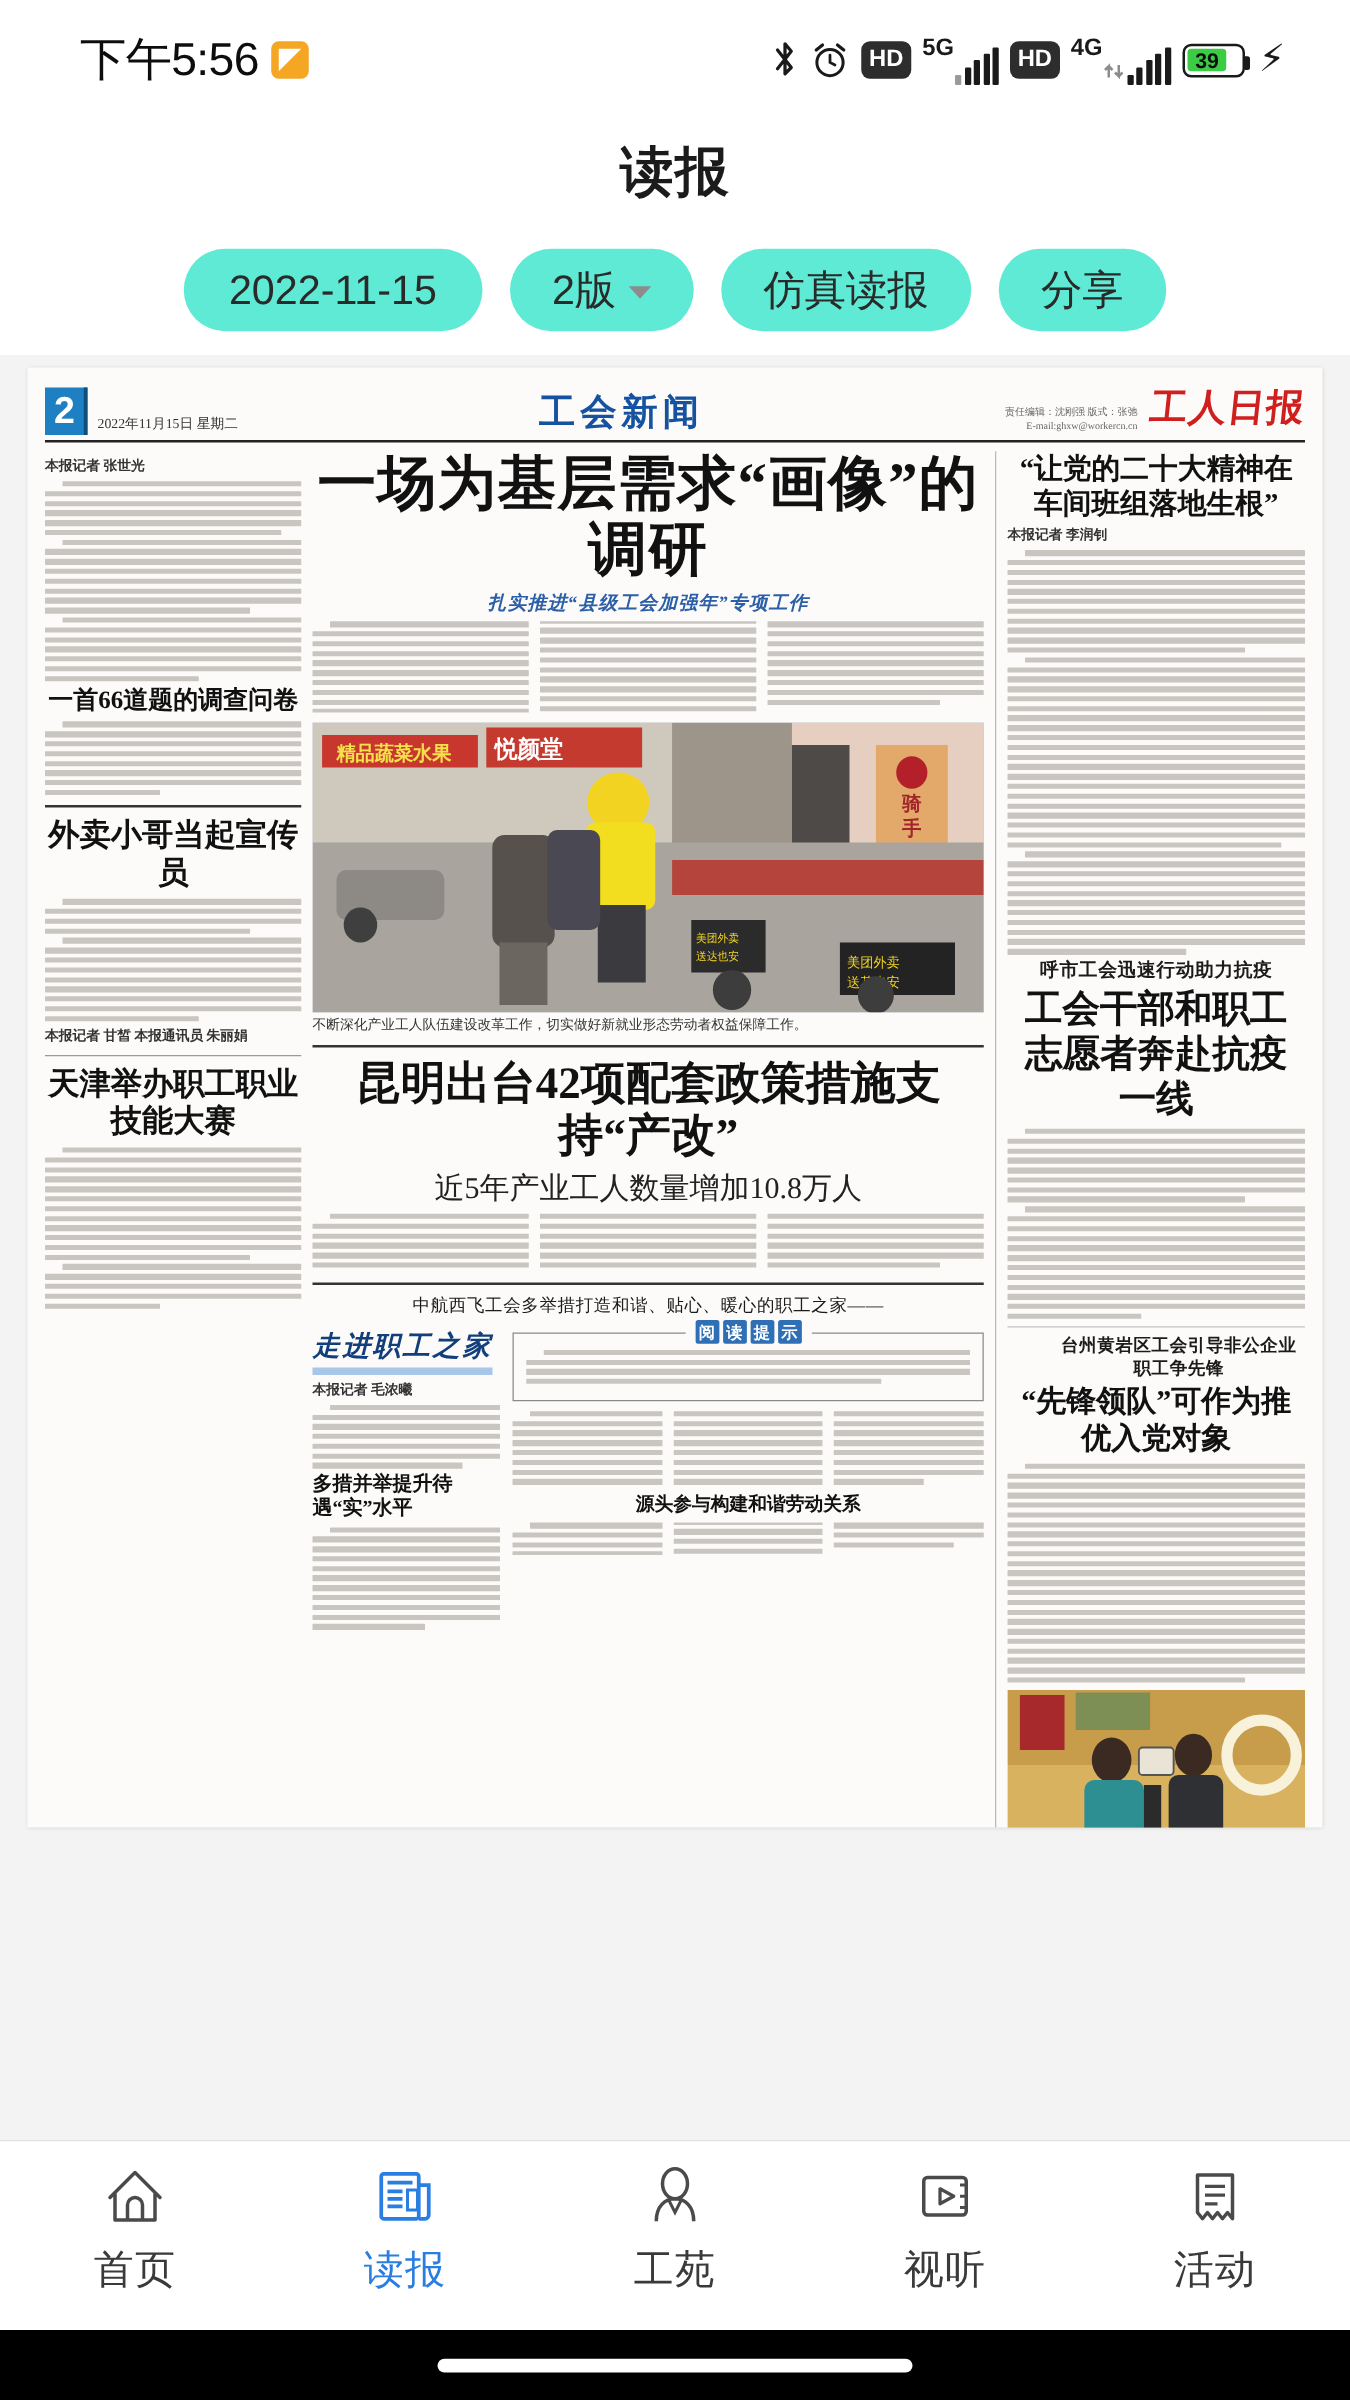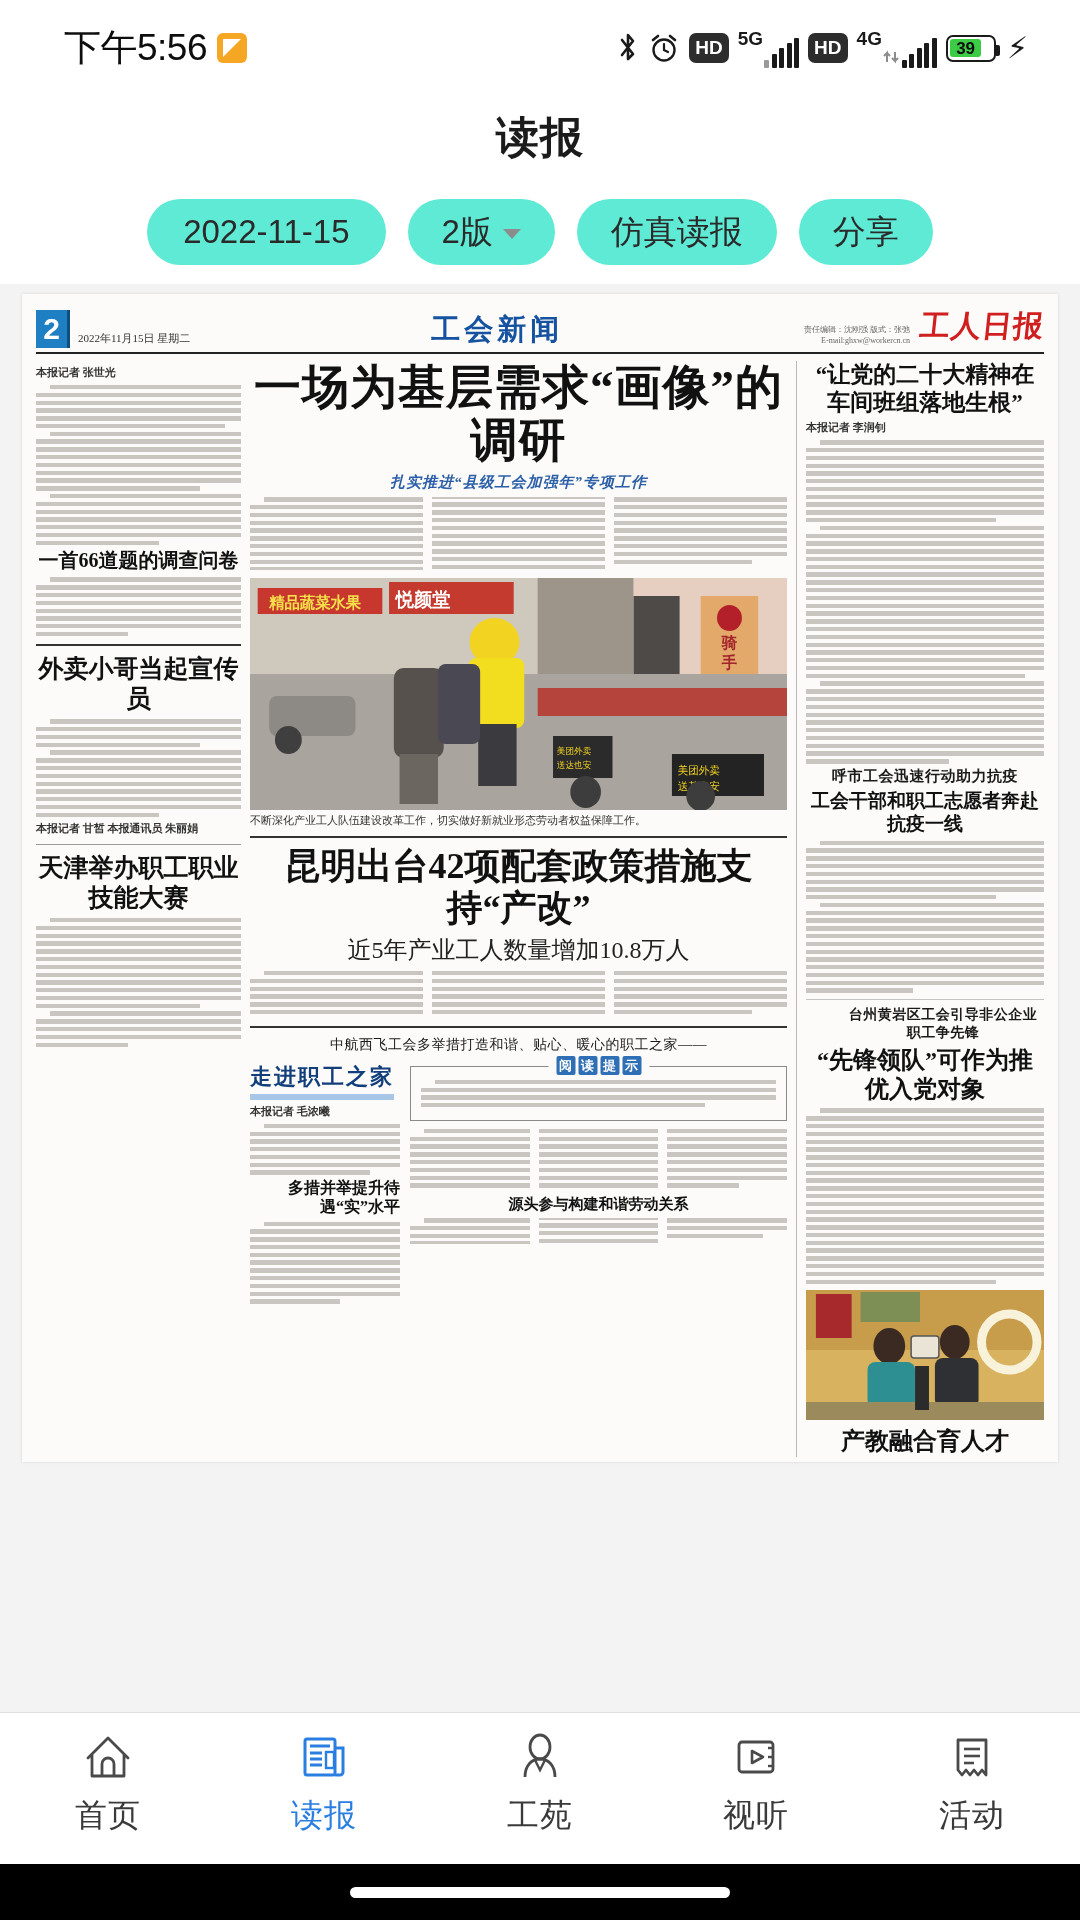--- a/index.html
+++ b/index.html
@@ -193,21 +193,21 @@
   .tagbox-label {
     position:absolute; top:-11px; left:50%; transform:translateX(-50%);
     background:#fcfbf9; padding:0 8px; display:flex; gap:3px;
   }
   .tagbox-label span {
     background:#2f6fb5; color:#fff; font-size:13px; font-weight:700;
     width:19px;height:19px;line-height:19px;text-align:center; border-radius:2px;
   }
   .bluebanner {
     display:inline-block; font-size:22px; font-weight:700; color:#123f7c;
-    border-bottom:6px solid #a8c6e8; padding-bottom:2px;
+    font-style:italic; border-bottom:6px solid #a8c6e8; padding-bottom:2px;
     letter-spacing:2px;
   }
 
   
   .tabbar {
     flex: 0 0 152px; height:152px;
     background:#ffffff; border-top:1px solid #e2e2e2;
     display:flex; align-items:flex-start; padding-top:16px;
   }
   .tab { flex:1; display:flex; flex-direction:column; align-items:center; gap:9px; }
@@ -497,21 +497,21 @@
               <div class="byline">本报记者 毛浓曦</div>
               <div class="body dense">
                 <div class="ln ind"></div>
                   <div class="ln"></div>
                   <div class="ln"></div>
                   <div class="ln"></div>
                 <div class="ln"></div>
                   <div class="ln"></div>
                   <div class="ln s80"></div>
               </div>
-              <div class="headline-sm" style="text-align:right;font-size:16px;">多措并举提升待遇“实”水平</div>
+              <div class="headline-sm" style="text-align:left;font-size:16px;">多措并举提升待遇“实”水平</div>
               <div class="body dense">
                 <div class="ln ind"></div>
                   <div class="ln"></div>
                   <div class="ln"></div>
                   <div class="ln"></div>
                 <div class="ln"></div>
                   <div class="ln"></div>
                   <div class="ln"></div>
                   <div class="ln"></div>
                 <div class="ln"></div>
@@ -618,21 +618,21 @@
               <div class="ln"></div>
             <div class="ln"></div>
               <div class="ln"></div>
               <div class="ln"></div>
               <div class="ln"></div>
             <div class="ln"></div>
               <div class="ln"></div>
               <div class="ln s60"></div>
           </div>
           <div class="kicker" style="font-size:15px;font-weight:700;">呼市工会迅速行动助力抗疫</div>
-          <div class="headline-md" style="font-size:19px;">工会干部和职工志愿者奔赴抗疫一线</div>
+          <div class="headline-md" style="font-size:30px;">工会干部和职工志愿者奔赴抗疫一线</div>
           <div class="body dense">
             <div class="ln ind"></div>
               <div class="ln"></div>
               <div class="ln"></div>
               <div class="ln"></div>
             <div class="ln"></div>
               <div class="ln"></div>
               <div class="ln"></div>
               <div class="ln s80"></div>
             <div class="ln ind"></div>

